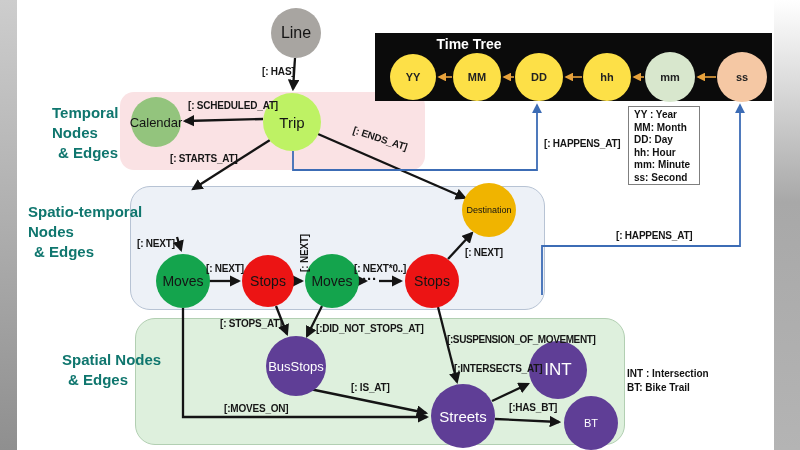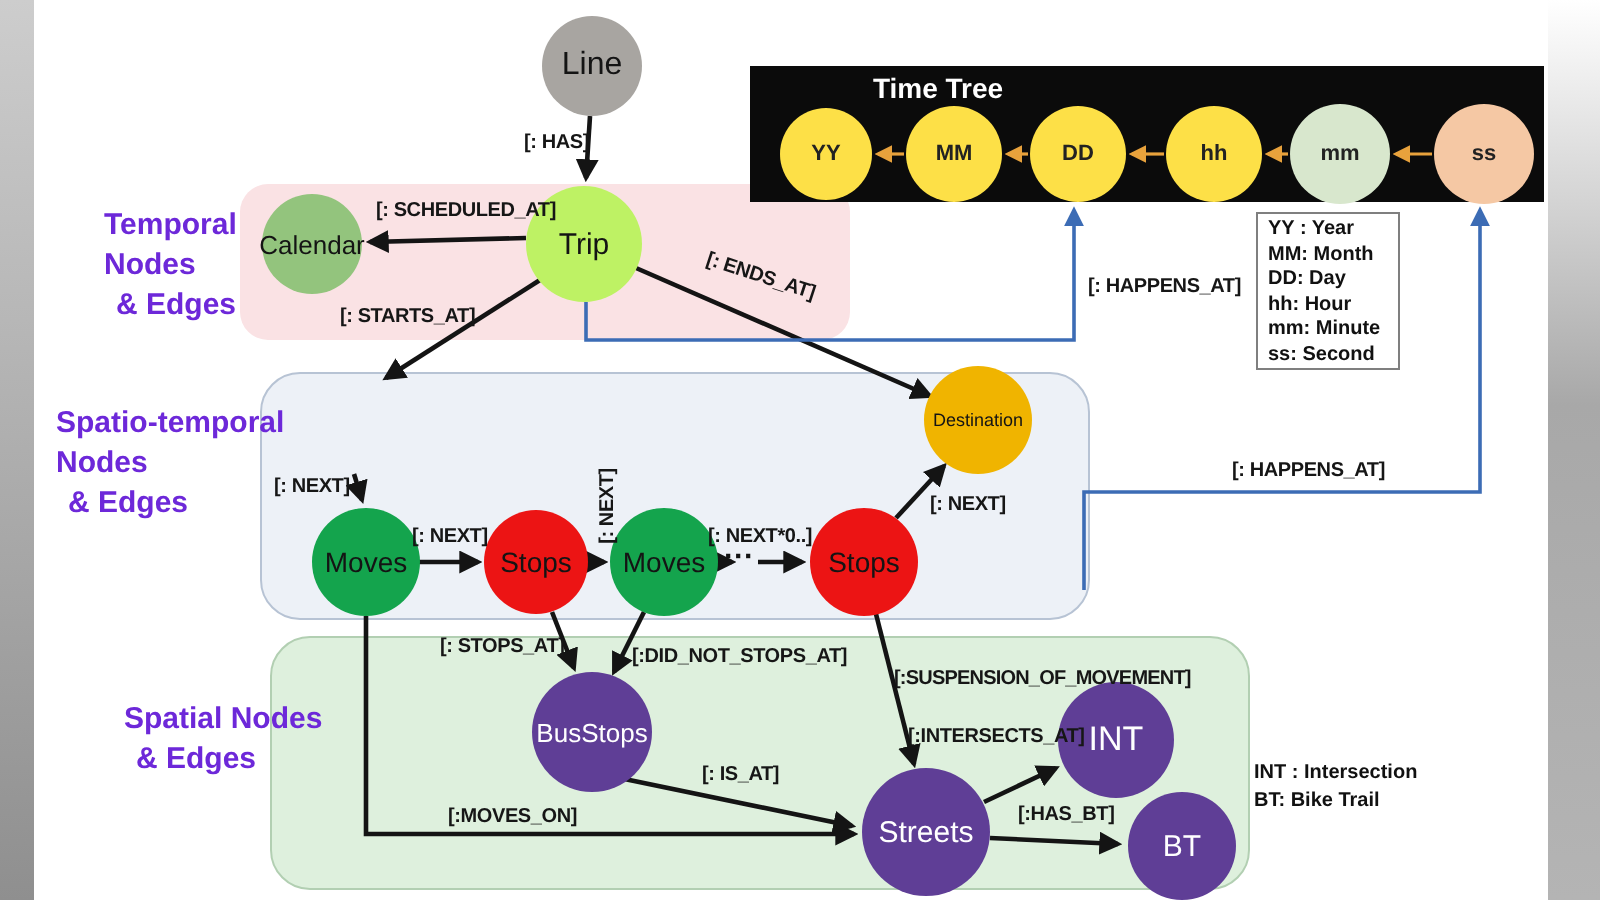--- a/index.html
+++ b/index.html
@@ -17,28 +17,28 @@
           font-size:14px;font-weight:700;}
   .edges{position:absolute;left:0;top:0;}
   .node{position:absolute;border-radius:50%;display:flex;align-items:center;justify-content:center;
         text-align:right;color:#141414;font-weight:400;}
   .purple{background:#5f3e96;color:#fff;}
   .stack{display:flex;flex-direction:row;align-items:center;line-height:15px;}
   .tnode{position:absolute;border-radius:50%;display:flex;align-items:center;justify-content:center;
          font-size:11px;font-weight:600;color:#222;}
   .tblue{background:#fde047;} .tgreen{background:#d8e7cd;} .tsalmon{background:#f5c8a4;}
   .el{position:absolute;font-size:10px;font-weight:700;color:#161616;white-space:nowrap;letter-spacing:-0.2px;}
-  .sec{position:absolute;color:#6d28d9;font-size:15px;font-weight:700;line-height:20px;}
+  .sec{position:absolute;color:#0f766e;font-size:15px;font-weight:700;line-height:20px;}
   .sec span{display:block;}
   .sec .ind{padding-left:6px;}
   .legend{position:absolute;left:628px;top:106px;width:72px;height:79px;background:#fff;
           border:1px solid #7f7f7f;font-size:10px;line-height:12.6px;padding:2px 0 0 5px;
           box-sizing:border-box;color:#111;font-weight:600;}
   .legend span{display:block;}
-  .footnote{position:absolute;left:627px;top:367px;font-size:10px;line-height:14px;color:#111;font-weight:600;margin-top:13px;}
+  .footnote{position:absolute;left:627px;top:367px;font-size:10px;line-height:14px;color:#111;font-weight:600;}
   .footnote span{display:block;}
   .dots{position:absolute;left:362px;top:270px;font-size:15px;font-weight:800;color:#141414;}
 </style>
 </head>
 <body>
 
 <div class="stage">
 
   <div class="strip stripL"></div>
   <div class="strip stripR"></div>
@@ -109,21 +109,21 @@
   <div class="node" style="left:305px;top:254px;width:54px;height:54px;background:#14a44d;font-size:14px">Moves</div>
   <div class="node" style="left:405px;top:254px;width:54px;height:54px;background:#ec1414;font-size:14px">Stops</div>
   <div class="node purple" style="left:266px;top:336px;width:60px;height:60px;font-size:13px">
     <div class="stack">
       <span>Bus</span>
       <span>Stops</span>
     </div>
   </div>
   <div class="node purple" style="left:431px;top:384px;width:64px;height:64px;font-size:15px">Streets</div>
   <div class="node purple" style="left:529px;top:341px;width:58px;height:58px;font-size:17px">INT</div>
-  <div class="node purple" style="left:564px;top:396px;width:54px;height:54px;font-size:15px">BT</div>
+  <div class="node purple" style="left:564px;top:396px;width:54px;height:54px;font-size:11px">BT</div>
 
   <div class="dots">···</div>
 
   <span class="el" style="left:262px;top:66px">[: HAS]</span>
   <span class="el" style="left:188px;top:100px">[: SCHEDULED_AT]</span>
   <span class="el" style="left:170px;top:153px">[: STARTS_AT]</span>
   <span class="el" style="left:352px;top:133px;transform:rotate(18deg)">[: ENDS_AT]</span>
   <span class="el" style="left:544px;top:138px">[: HAPPENS_AT]</span>
   <span class="el" style="left:616px;top:230px">[: HAPPENS_AT]</span>
   <span class="el" style="left:137px;top:238px">[: NEXT]</span>

